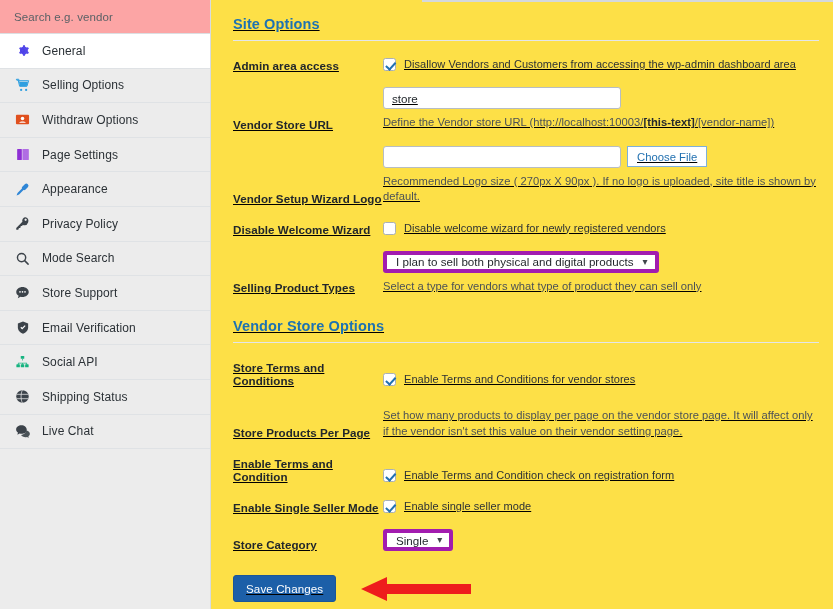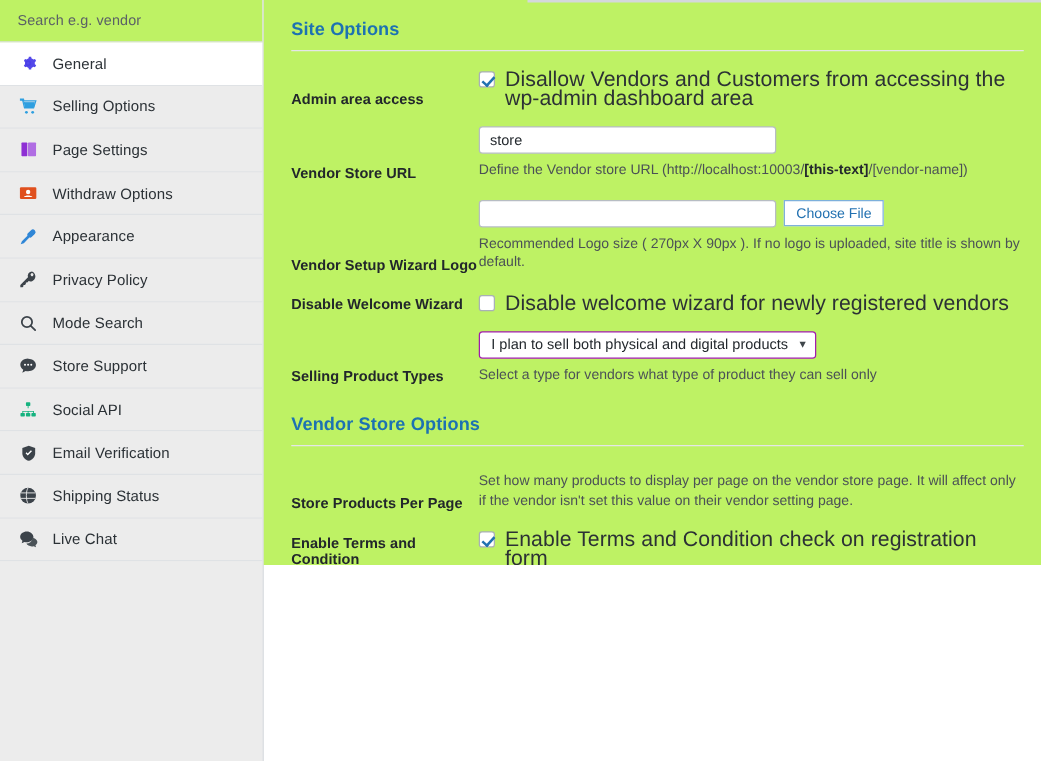--- a/index.html
+++ b/index.html
@@ -16,21 +16,21 @@
   .sidebar {
     width: 211px;
     height: 609px;
     background: #eeeeee;
     border-right: 1px solid #d8dce0;
     flex: 0 0 211px;
     overflow: hidden;
   }
   .search-box {
     height: 34px;
-    background: #bef264;
+    background: #fca5a5;
     border-bottom: 1px solid #dcdfe2;
     display: flex;
     align-items: center;
     padding: 0 0 0 14px;
   }
   .search-box .ph {
     font-size: 11.5px;
     color: #5b6166;
     letter-spacing: .1px;
   }
@@ -55,25 +55,26 @@
     font-size: 12px;
     color: #2b3136;
     letter-spacing: .1px;
     white-space: nowrap;
   }
   .sidebar-rest { background:#ececec; height: 200px; }
 
   
   .main {
     flex: 1 1 auto;
-    height: 452px;
-    background: #bef264;
+    height: 609px;
+    background: #fde047;
     padding: 12px 14px 0 14px;
     overflow: hidden;
     position: relative;
+    text-decoration: underline;
   }
   .section-title {
     color: #1d72b2;
     font-size: 14.5px;
     font-weight: 700;
     margin: 4px 0 0 8px;
     letter-spacing: .1px;
   }
   .divider {
     height: 1px;
@@ -111,21 +112,21 @@
   .chk.checked::after {
     content: "";
     position: absolute;
     left: 4px; top: 0.5px;
     width: 3.5px; height: 7.5px;
     border: solid #2271b1;
     border-width: 0 2px 2px 0;
     transform: rotate(42deg);
   }
   .chk-text {
-    font-size: 17px;
+    font-size: 11px;
     color: #2c3135;
     line-height: 15px;
     letter-spacing: .05px;
   }
 
   .txtinput {
     width: 238px;
     height: 22px;
     border: 1px solid #b7bdc3;
     border-radius: 3px;
@@ -161,21 +162,21 @@
     display: flex; align-items: center;
     cursor: pointer;
     white-space: nowrap;
   }
 
   .selbox {
     display: inline-flex;
     align-items: center;
     justify-content: space-between;
     height: 22px;
-    border: 1px solid #a21caf;
+    border: 4px solid #a21caf;
     border-radius: 3px;
     background: #fff;
     font-size: 11.6px;
     color: #23282d;
     padding: 0 7px 0 9px;
     cursor: pointer;
     letter-spacing: .02px;
   }
   .selbox .cv { margin-right: 9px; white-space: nowrap; }
   .caret { font-size: 10px; color: #40464b; line-height: 1; }
@@ -226,36 +227,36 @@
               <path d="M1.5 2h3.7l.5 2.3H21l-2.8 9H6.6L4.2 3.2H1.5z" stroke="#2e9fe0" stroke-width="1.6" fill="none"></path>
               <rect x="7" y="6.5" width="12" height="5.5" fill="#2e9fe0"></rect>
               <circle cx="9" cy="19" r="1.8"></circle>
               <circle cx="17" cy="19" r="1.8"></circle>
             </svg>
           </span>
           <span class="nav-label">Selling Options</span>
         </div>
         <div class="nav-item">
           <span class="nav-ico">
-            <svg width="14" height="15" viewBox="0 0 24 24">
-              <rect x="2" y="2.5" width="8" height="19" rx="1" fill="#8e2fd4"></rect>
-              <rect x="11" y="2.5" width="11" height="19" rx="1" fill="#b06de3"></rect>
-            </svg>
-          </span>
-          <span class="nav-label">Page Settings</span>
-        </div>
-        <div class="nav-item">
-          <span class="nav-ico">
             <svg width="15" height="15" viewBox="0 0 24 24">
               <rect x="1.5" y="4.5" width="21" height="15" rx="1.5" fill="#e0501e"></rect>
               <circle cx="12" cy="10.5" r="2.8" fill="#fff"></circle>
               <path d="M6.5 17c1.6-2.6 9.4-2.6 11 0z" fill="#fff"></path>
             </svg>
           </span>
           <span class="nav-label">Withdraw Options</span>
+        </div>
+        <div class="nav-item">
+          <span class="nav-ico">
+            <svg width="14" height="15" viewBox="0 0 24 24">
+              <rect x="2" y="2.5" width="8" height="19" rx="1" fill="#8e2fd4"></rect>
+              <rect x="11" y="2.5" width="11" height="19" rx="1" fill="#b06de3"></rect>
+            </svg>
+          </span>
+          <span class="nav-label">Page Settings</span>
         </div>
         <div class="nav-item">
           <span class="nav-ico">
             <svg width="15" height="15" viewBox="0 0 24 24" fill="#2f86d6">
               <path d="M20.5 3.5a3.4 3.4 0 00-4.8 0l-4 4c-.8.8-1 1.9-.6 2.9L4 17.5l-1.5 4 4-1.5 7.1-7.1c1 .4 2.1.2 2.9-.6l4-4a3.4 3.4 0 000-4.8z"></path>
             </svg>
           </span>
           <span class="nav-label">Appearance</span>
         </div>
         <div class="nav-item">
@@ -278,45 +279,45 @@
         <div class="nav-item">
           <span class="nav-ico">
             <svg width="15" height="15" viewBox="0 0 24 24" fill="#3c434a">
               <path d="M12 3C6.5 3 2 6.6 2 11c0 2.5 1.5 4.8 3.8 6.2L4.5 21l4.3-2.2c1 .2 2.1.3 3.2.3 5.5 0 10-3.6 10-8s-4.5-8-10-8z"></path>
               <circle cx="8" cy="11" r="1.3" fill="#fff"></circle>
               <circle cx="12" cy="11" r="1.3" fill="#fff"></circle>
               <circle cx="16" cy="11" r="1.3" fill="#fff"></circle>
             </svg>
           </span>
           <span class="nav-label">Store Support</span>
+        </div>
+        <div class="nav-item">
+          <span class="nav-ico">
+            <svg width="14" height="15" viewBox="0 0 24 24" fill="#3c434a">
+              <path d="M12 1.8L3.2 5v7.2c0 5 3.7 9.2 8.8 10.4 5.1-1.2 8.8-5.4 8.8-10.4V5L12 1.8z"></path>
+              <path d="M10.6 15.3l-3-3 1.4-1.4 1.6 1.6 4.4-4.4 1.4 1.4-5.8 5.8z" fill="#fff"></path>
+            </svg>
+          </span>
+          <span class="nav-label">Email Verification</span>
         </div>
         <div class="nav-item">
           <span class="nav-ico">
             <svg width="15" height="14" viewBox="0 0 24 24" fill="#15b37f">
               <rect x="9" y="1.5" width="6" height="5" rx="1"></rect>
               <rect x="1.5" y="16" width="6" height="5" rx="1"></rect>
               <rect x="9" y="16" width="6" height="5" rx="1"></rect>
               <rect x="16.5" y="16" width="6" height="5" rx="1"></rect>
               <path d="M11.4 6.5h1.2v3h-1.2zM4.5 13.2h15v1.3h-15z"></path>
               <path d="M4.1 13.5h1.2v3H4.1zM11.4 13.5h1.2v3h-1.2zM18.7 13.5h1.2v3h-1.2z"></path>
             </svg>
           </span>
           <span class="nav-label">Social API</span>
         </div>
         <div class="nav-item">
           <span class="nav-ico">
-            <svg width="14" height="15" viewBox="0 0 24 24" fill="#3c434a">
-              <path d="M12 1.8L3.2 5v7.2c0 5 3.7 9.2 8.8 10.4 5.1-1.2 8.8-5.4 8.8-10.4V5L12 1.8z"></path>
-              <path d="M10.6 15.3l-3-3 1.4-1.4 1.6 1.6 4.4-4.4 1.4 1.4-5.8 5.8z" fill="#fff"></path>
-            </svg>
-          </span>
-          <span class="nav-label">Email Verification</span>
-        </div>
-        <div class="nav-item">
-          <span class="nav-ico">
             <svg width="15" height="15" viewBox="0 0 24 24" fill="#3c434a">
               <circle cx="12" cy="12" r="10"></circle>
               <path d="M12 2c-3 3.3-3 16.7 0 20M2.6 8.5h18.8M2.6 15.5h18.8" stroke="#e9e9e9" stroke-width="1.2" fill="none"></path>
             </svg>
           </span>
           <span class="nav-label">Shipping Status</span>
         </div>
         <div class="nav-item">
           <span class="nav-ico">
             <svg width="16" height="15" viewBox="0 0 24 24" fill="#3c434a">
@@ -382,38 +383,56 @@
           <span class="cv">I plan to sell both physical and digital products</span>
           <span class="caret">▾</span>
         </div>
         <div class="help">Select a type for vendors what type of product they can sell only</div>
       </div>
     </div>
 
     <div class="section-title" style="margin-top:24px">Vendor Store Options</div>
     <div class="divider"></div>
 
+    <div class="row">
+      <div class="row-label">Store Terms and Conditions</div>
+      <div class="row-field">
+        <div class="chk-line">
+          <span class="chk checked"></span>
+          <span class="chk-text">Enable Terms and Conditions for vendor stores</span>
+        </div>
+      </div>
+    </div>
 
     <div class="row">
       <div class="row-label">Store Products Per Page</div>
       <div class="row-field">
         <div class="help">Set how many products to display per page on the vendor store page. It will affect only if the vendor isn't set this value on their vendor setting page.</div>
       </div>
     </div>
 
     <div class="row">
       <div class="row-label">Enable Terms and Condition</div>
       <div class="row-field">
         <div class="chk-line">
           <span class="chk checked"></span>
           <span class="chk-text">Enable Terms and Condition check on registration form</span>
         </div>
       </div>
     </div>
 
+    <div class="row">
+      <div class="row-label">Enable Single Seller Mode</div>
+      <div class="row-field">
+        <div class="chk-line">
+          <span class="chk checked"></span>
+          <span class="chk-text">Enable single seller mode</span>
+        </div>
+      </div>
+    </div>
 
     <div class="row">
       <div class="row-label">Store Category</div>
       <div class="row-field">
         <div class="selbox">
           <span class="cv">Single</span>
           <span class="caret">▾</span>
         </div>
       </div>
     </div>

